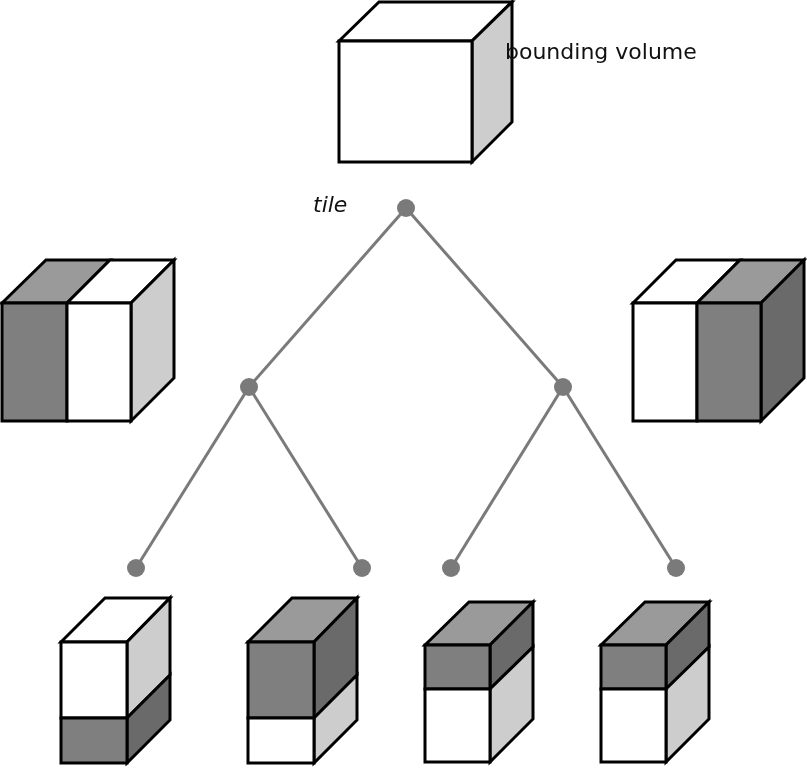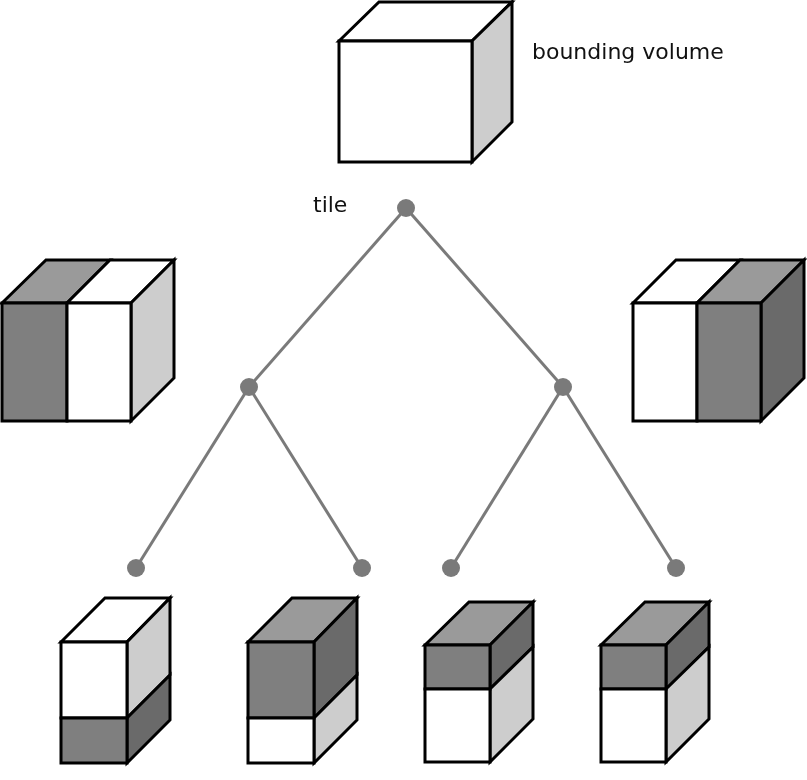--- a/index.html
+++ b/index.html
@@ -81,14 +81,14 @@
 
   <g>
     <polygon class="face" points="601,645 645,602 709,602 666,645" fill="#9a9a9a"></polygon>
     <polygon class="face" points="666,645 709,602 709,647 666,689" fill="#6a6a6a"></polygon>
     <polygon class="face" points="666,689 709,647 709,719 666,762" fill="#cdcdcd"></polygon>
     <polygon class="face" points="601,645 666,645 666,689 601,689" fill="#7f7f7f"></polygon>
     <polygon class="face" points="601,689 666,689 666,762 601,762" fill="#ffffff"></polygon>
   </g>
 </svg>
 
-<div class="label" style="left:532px; top:39px;">bounding volume</div>
-<div class="label" style="left:313px; top:192px;">tile</div>
+<div class="label" style="left:505px; top:39px;">bounding volume</div>
+<div class="label" style="left:313px; top:192px;font-style:italic;">tile</div>
 
 </body></html>

